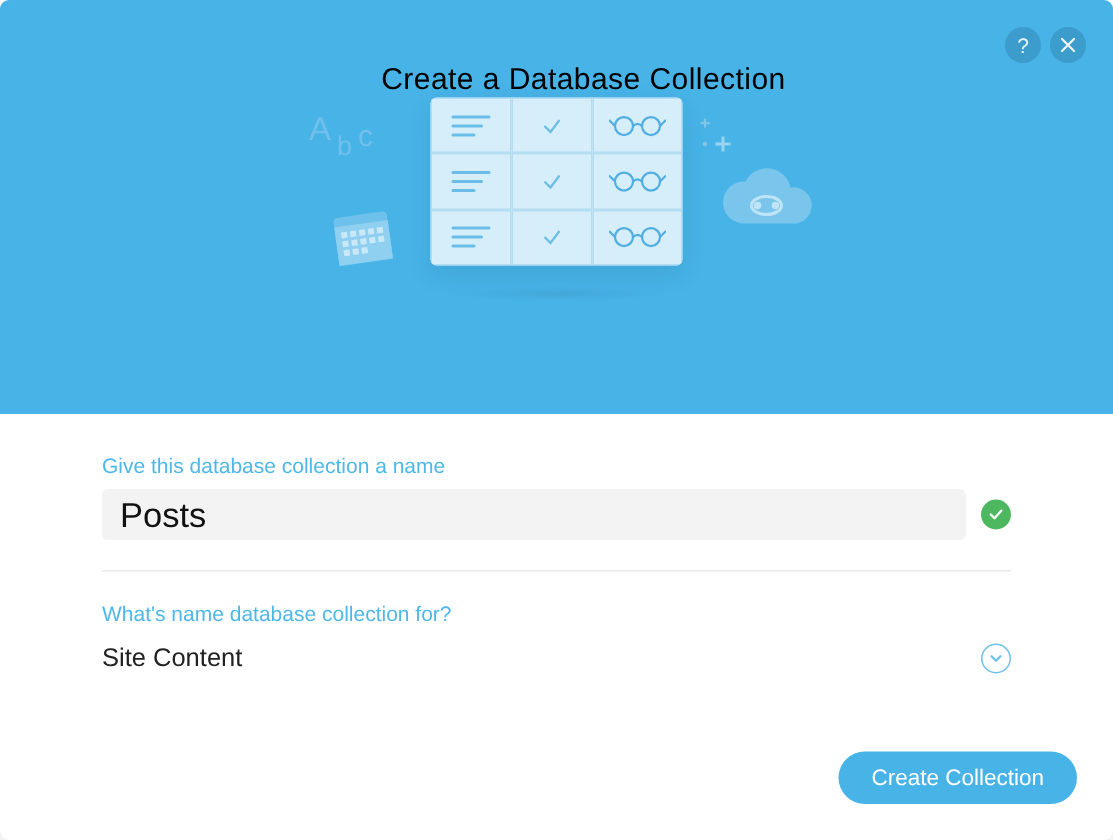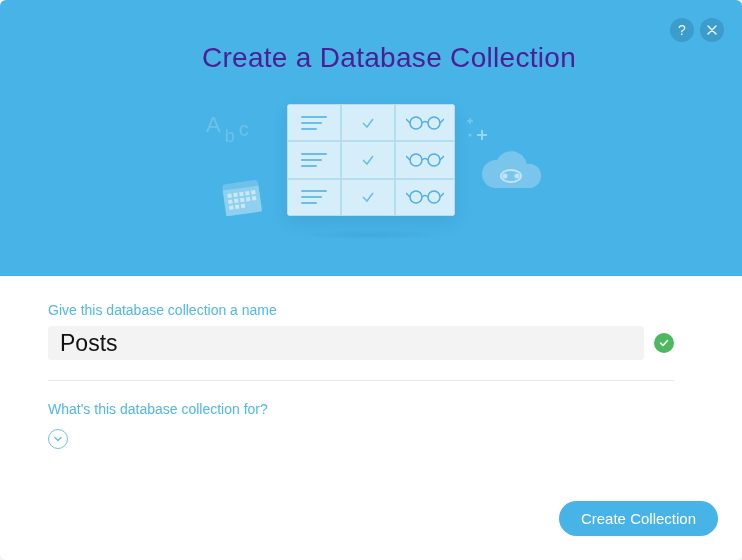--- a/index.html
+++ b/index.html
@@ -50,29 +50,28 @@
       cursor: pointer;
       color: rgba(255,255,255,0.9);
       font-size: 14px;
       font-weight: 500;
     }
     .close-x svg {
       width: 10px;
       height: 10px;
     }
     .modal-title {
-      color: #4c1d95;
-      font-size: 28px;
+      color: #000000;
+      font-size: 20px;
       font-weight: 300;
       letter-spacing: 0.3px;
       margin-left: 36px;
     }
     .illustration {
       position: relative;
-      margin-top: 30px;
       height: 180px;
       text-align: center;
     }
     .illu-table {
       position: absolute;
       left: 50%;
       top: 0;
       transform: translateX(-50%);
       width: 168px;
       height: 112px;
@@ -146,21 +145,21 @@
       position: absolute;
       left: 50%;
       transform: translateX(-50%);
       top: 126px;
       width: 140px;
       height: 10px;
       background: radial-gradient(ellipse at center, rgba(0,0,0,0.06) 0%, rgba(0,0,0,0) 70%);
       border-radius: 50%;
     }
     .content {
-      padding: 26px 68px 0 48px;
+      padding: 26px 68px 0 68px;
       flex: 1;
       position: relative;
     }
     .field-group {
       padding-bottom: 20px;
     }
     .divider {
       height: 1px;
       background: #e8e8e8;
       margin-bottom: 20px;
@@ -371,22 +370,23 @@
           <svg viewBox="0 0 10 10">
               <path d="M1.5 5 L4 7.5 L8.5 2.5" stroke="#fff" stroke-width="1.6" fill="none" stroke-linecap="round" stroke-linejoin="round"></path>
             </svg>
         </div>
       </div>
     </div>
 
     <div class="divider"></div>
 
     <div class="field-group">
-      <div class="field-label">What's this database collection for?</div>
+      <div class="field-label">What's name database collection for?</div>
       <div class="select-row">
+        <div class="select-value">Site Content</div>
         <div class="chevron">
           <svg viewBox="0 0 10 10">
               <path d="M2 3.5 L5 6.5 L8 3.5" stroke="#6ec1e9" stroke-width="1.5" fill="none" stroke-linecap="round" stroke-linejoin="round"></path>
             </svg>
         </div>
       </div>
     </div>
   </div>
 
   <div class="footer">

